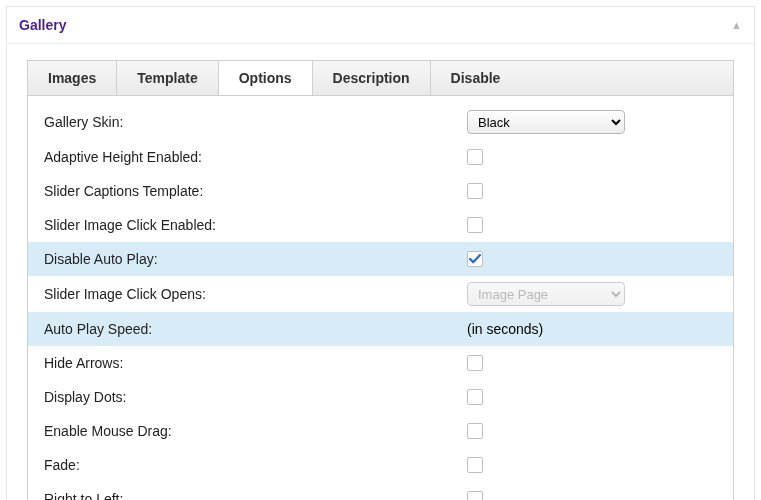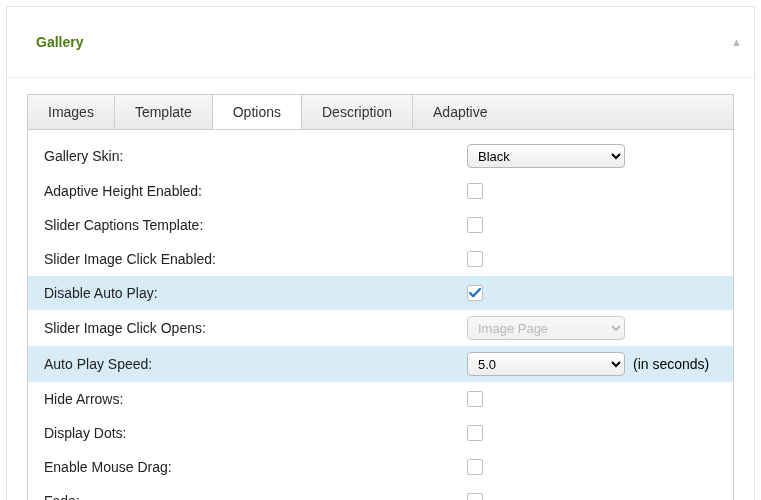--- a/index.html
+++ b/index.html
@@ -17,41 +17,41 @@
     background: #fff;
   }
   .panel-header {
     display: flex;
     align-items: center;
     justify-content: space-between;
     padding: 10px 12px;
     border-bottom: 1px solid #eee;
   }
   .panel-header h3 {
-    margin: 17px;
+    margin: 0;
     font-size: 14px;
     font-weight: 600;
-    color: #4d7c0f;
+    color: #4c1d95;
   }
   .toggle-icon {
     color: #b8b8b8;
     font-size: 11px;
   }
   .panel-body {
     padding: 16px 20px 0 20px;
   }
   .tabs {
     display: flex;
     border: 1px solid #cfcfcf;
     background: linear-gradient(#f7f7f7,#e9e9e9);
   }
   .tab {
     padding: 9px 20px;
     font-size: 14px;
-    font-weight: 400;
+    font-weight: 700;
     color: #333;
     border-right: 1px solid #cfcfcf;
     cursor: pointer;
   }
   .tab:last-child { border-right: none; }
   .tab.active {
     background: #fff;
   }
   .tab-sheet {
     border: 1px solid #cfcfcf;
@@ -115,21 +115,21 @@
     <span class="toggle-icon">▲</span>
   </div>
 
   <div class="panel-body">
 
     <div class="tabs" id="tabs">
         <div class="tab">Images</div>
         <div class="tab">Template</div>
         <div class="tab active">Options</div>
         <div class="tab">Description</div>
-        <div class="tab">Adaptive</div>
+        <div class="tab">Disable</div>
       </div>
 
     <div class="tab-sheet">
 
       <div class="row">
         <div class="label-col">Gallery Skin:</div>
         <div class="ctrl-col">
           <select class="native" id="sel-skin"><option>Black</option></select>
         </div>
       </div>
@@ -169,21 +169,20 @@
       <div class="row">
         <div class="label-col">Slider Image Click Opens:</div>
         <div class="ctrl-col">
           <select class="native" id="sel-clickopens" disabled=""><option>Image Page</option></select>
         </div>
       </div>
 
       <div class="row hl">
         <div class="label-col">Auto Play Speed:</div>
         <div class="ctrl-col">
-          <select class="native" id="sel-speed"><option>5.0</option></select>
           <span class="suffix">(in seconds)</span>
         </div>
       </div>
 
       <div class="row">
         <div class="label-col">Hide Arrows:</div>
         <div class="ctrl-col">
             <span class="chk"></span>
           </div>
       </div>

